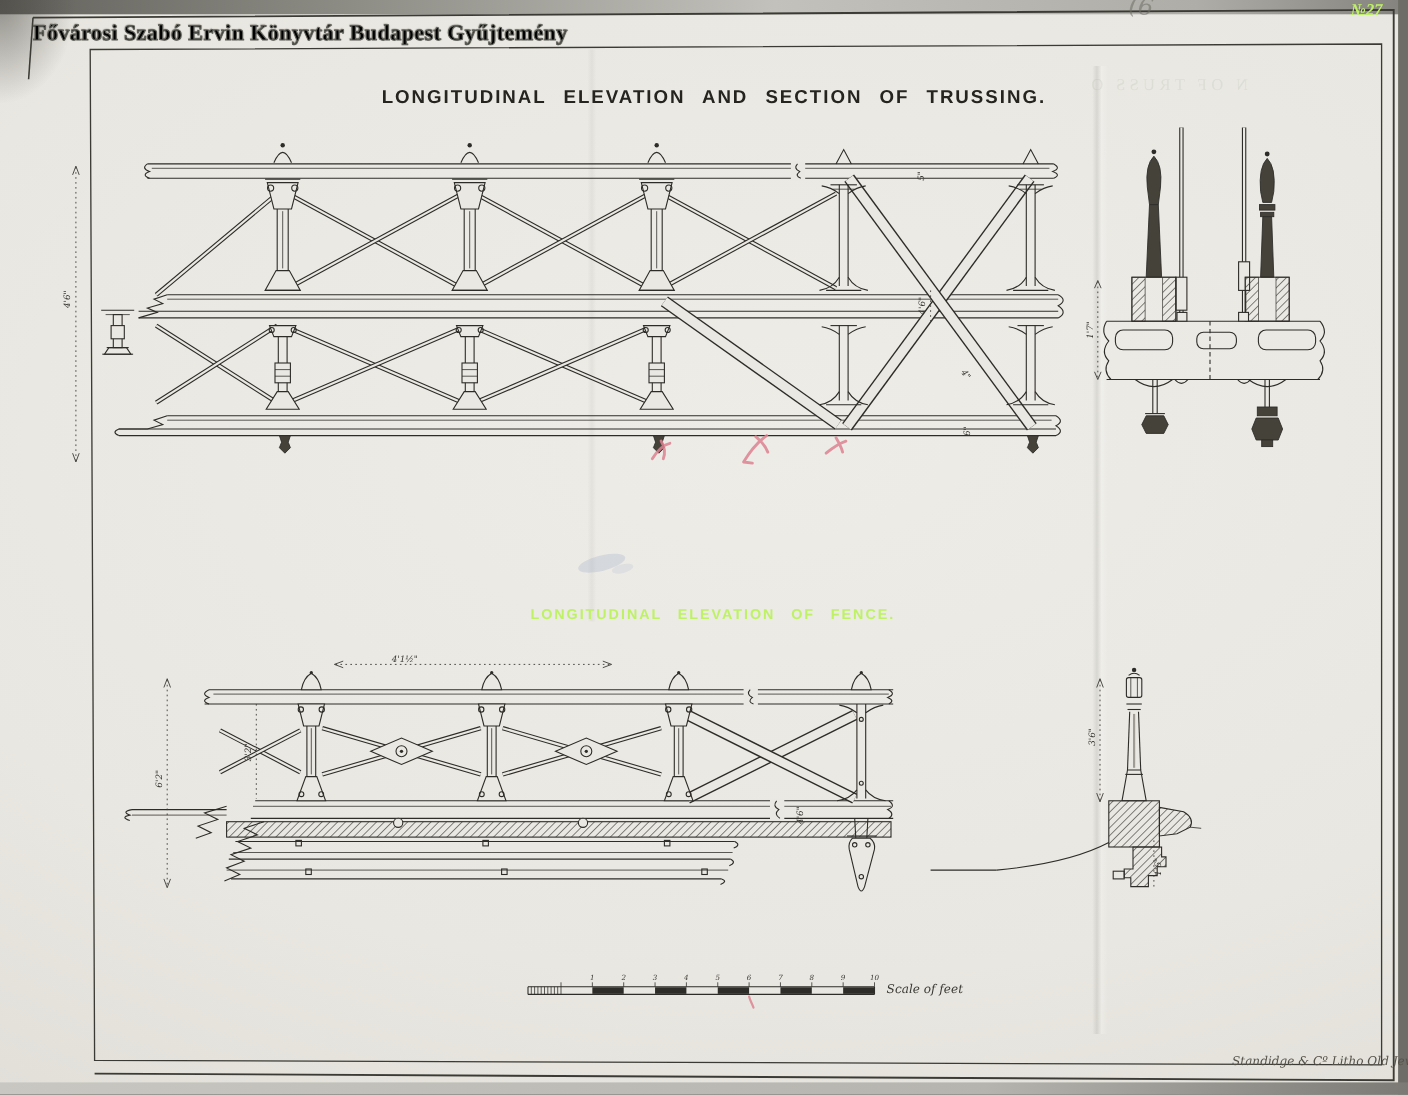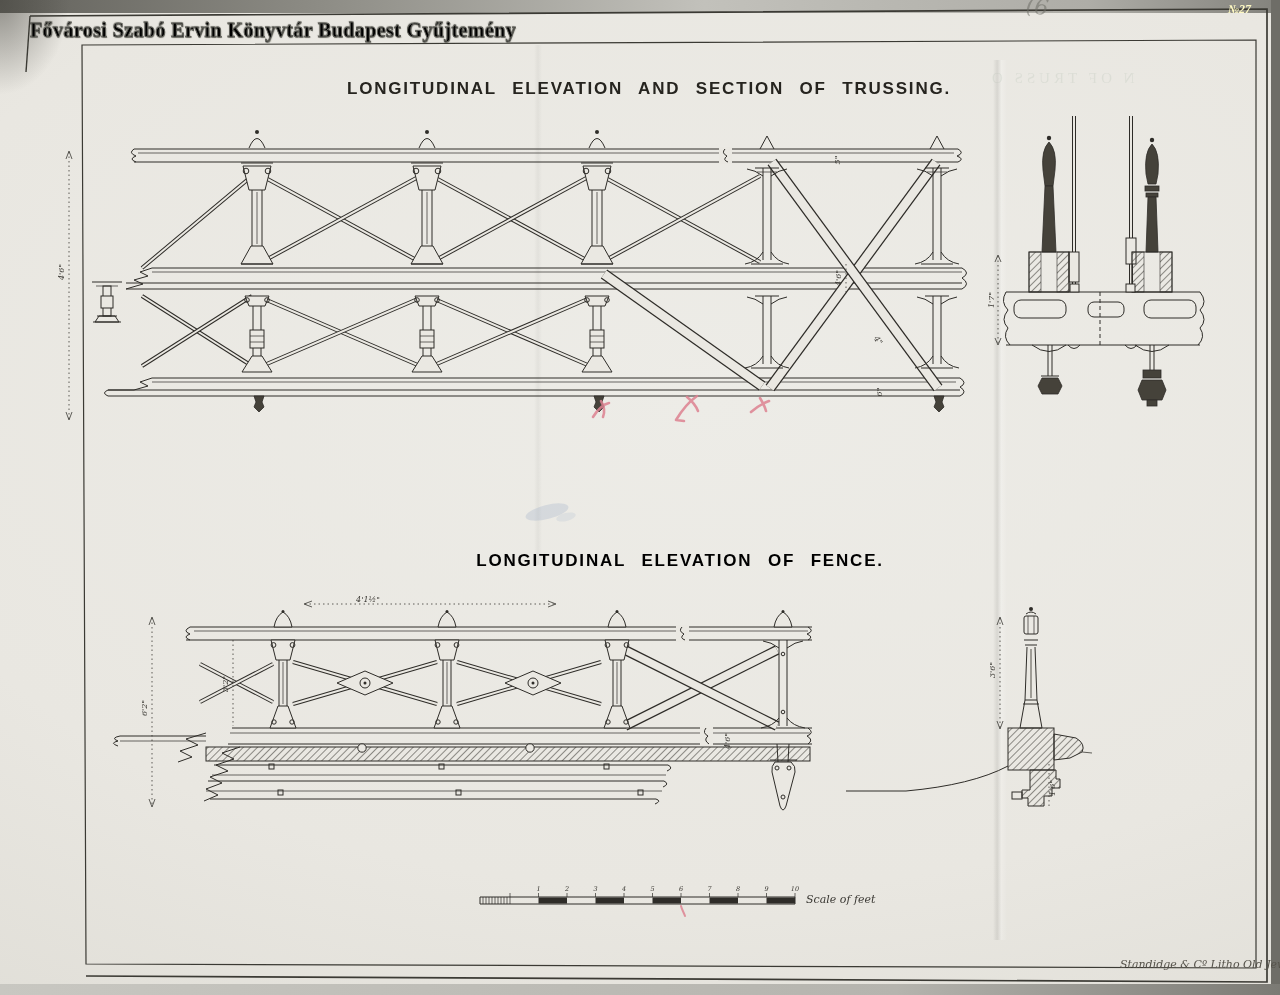--- a/index.html
+++ b/index.html
@@ -34,29 +34,29 @@
   .dim{stroke:#3a3833;stroke-width:.8;fill:none;stroke-dasharray:1.5 3;}
   .dimsolid{stroke:#3a3833;stroke-width:.8;fill:none;}
   text.dimlbl{font:italic 8px "DejaVu Serif",serif;fill:#3a3833;}
   text.ticklbl{font:italic 6.5px "DejaVu Serif",serif;fill:#3a3833;}
   text.scalelbl{font:italic 11px "DejaVu Serif",serif;fill:#3a3833;}
   .txt{position:absolute;z-index:5;white-space:nowrap;}
   .stamp{left:30px;top:19px;font-family:"Liberation Serif",serif;font-size:20px;font-weight:600;
     letter-spacing:.4px;color:#000000;-webkit-text-stroke:.9px #60605a;
     text-shadow:.6px .6px 1px rgba(70,70,60,.65),-.6px -.6px 1px rgba(70,70,60,.55);}
   .plate{left:1228px;top:2px;font-family:"Liberation Serif",serif;font-style:italic;font-weight:bold;
-    font-size:12px;color:#fef9c3;}
+    font-size:15px;color:#bef264;}
   .pencil{left:1026px;top:-6px;font-family:"DejaVu Serif",serif;font-style:italic;font-size:22px;
     color:rgba(110,110,102,.55);transform:rotate(8deg);}
   .ghost{left:988px;top:70px;font-family:"Liberation Serif",serif;font-size:15px;letter-spacing:4px;
     color:#8aa08d;opacity:.14;transform:scaleX(-1);}
   .title1{left:649px;top:79px;transform:translateX(-50%);font-size:17px;font-weight:bold;
     letter-spacing:1.8px;word-spacing:9px;color:#26241f;text-align:center;}
-  .title2{left:680px;top:551px;transform:translateX(-50%);font-size:17px;font-weight:bold;
-    letter-spacing:1.8px;word-spacing:9px;color:#000000;}
+  .title2{left:648px;top:551px;transform:translateX(-50%);font-size:13px;font-weight:bold;
+    letter-spacing:1.8px;word-spacing:9px;color:#bef264;}
   .imprint{left:1120px;top:958px;font-family:"DejaVu Serif",serif;font-style:italic;font-size:11px;
     color:#55524a;}
 </style>
 </head>
 <body>
 
 <div class="stage">
   <div class="paper"></div>
   <div class="edge edge-top"></div>
   <div class="edge edge-right"></div>

